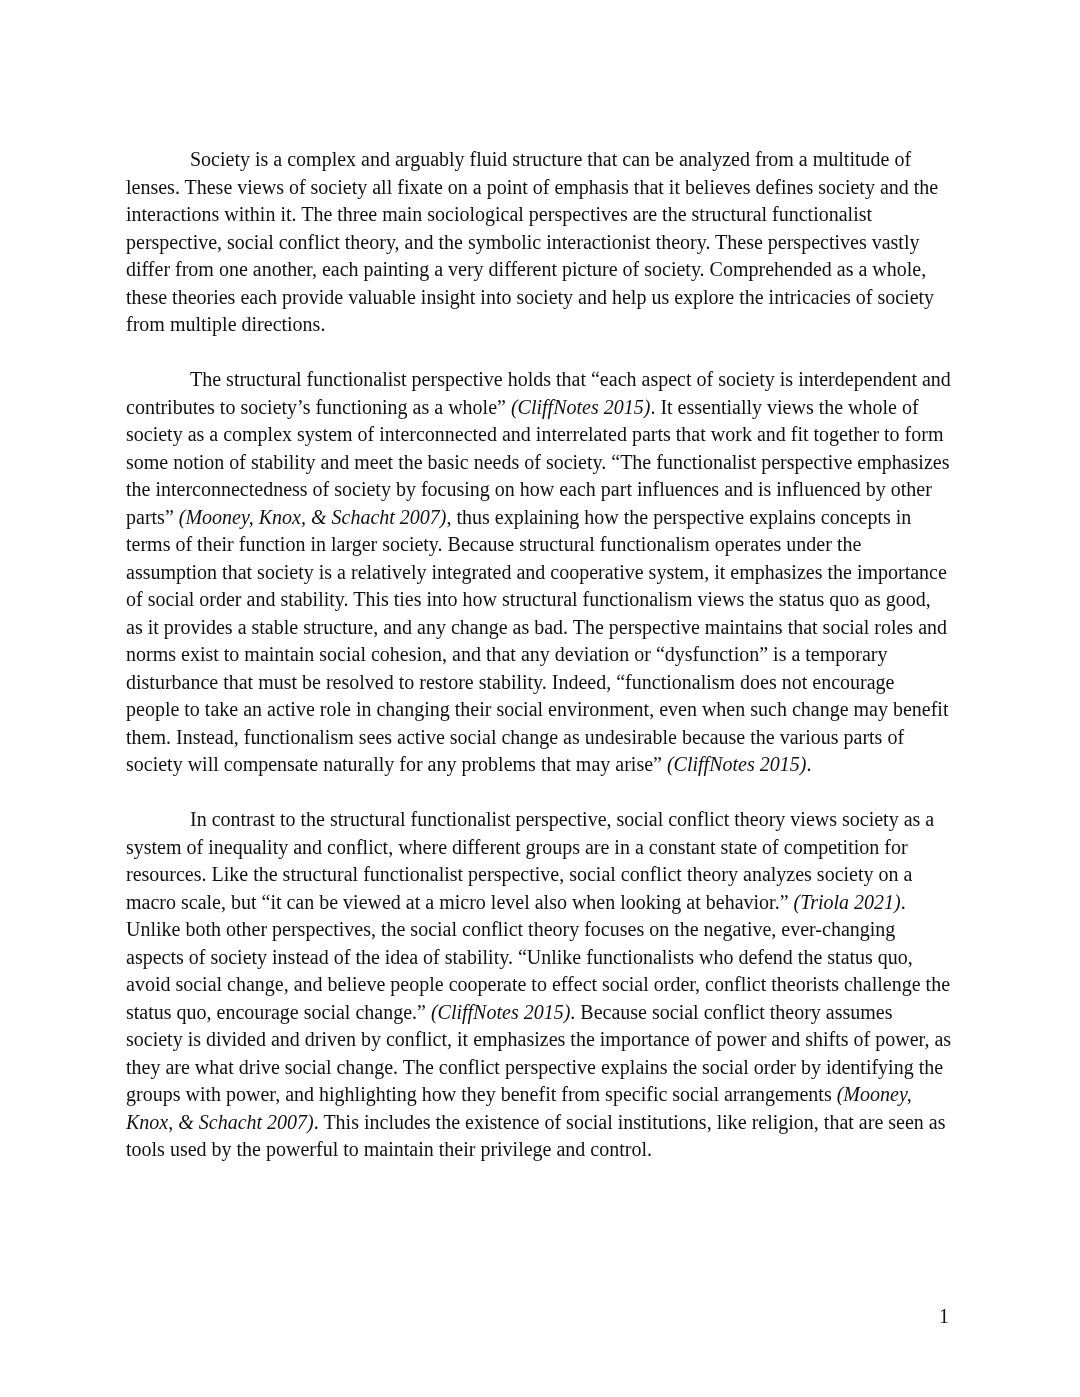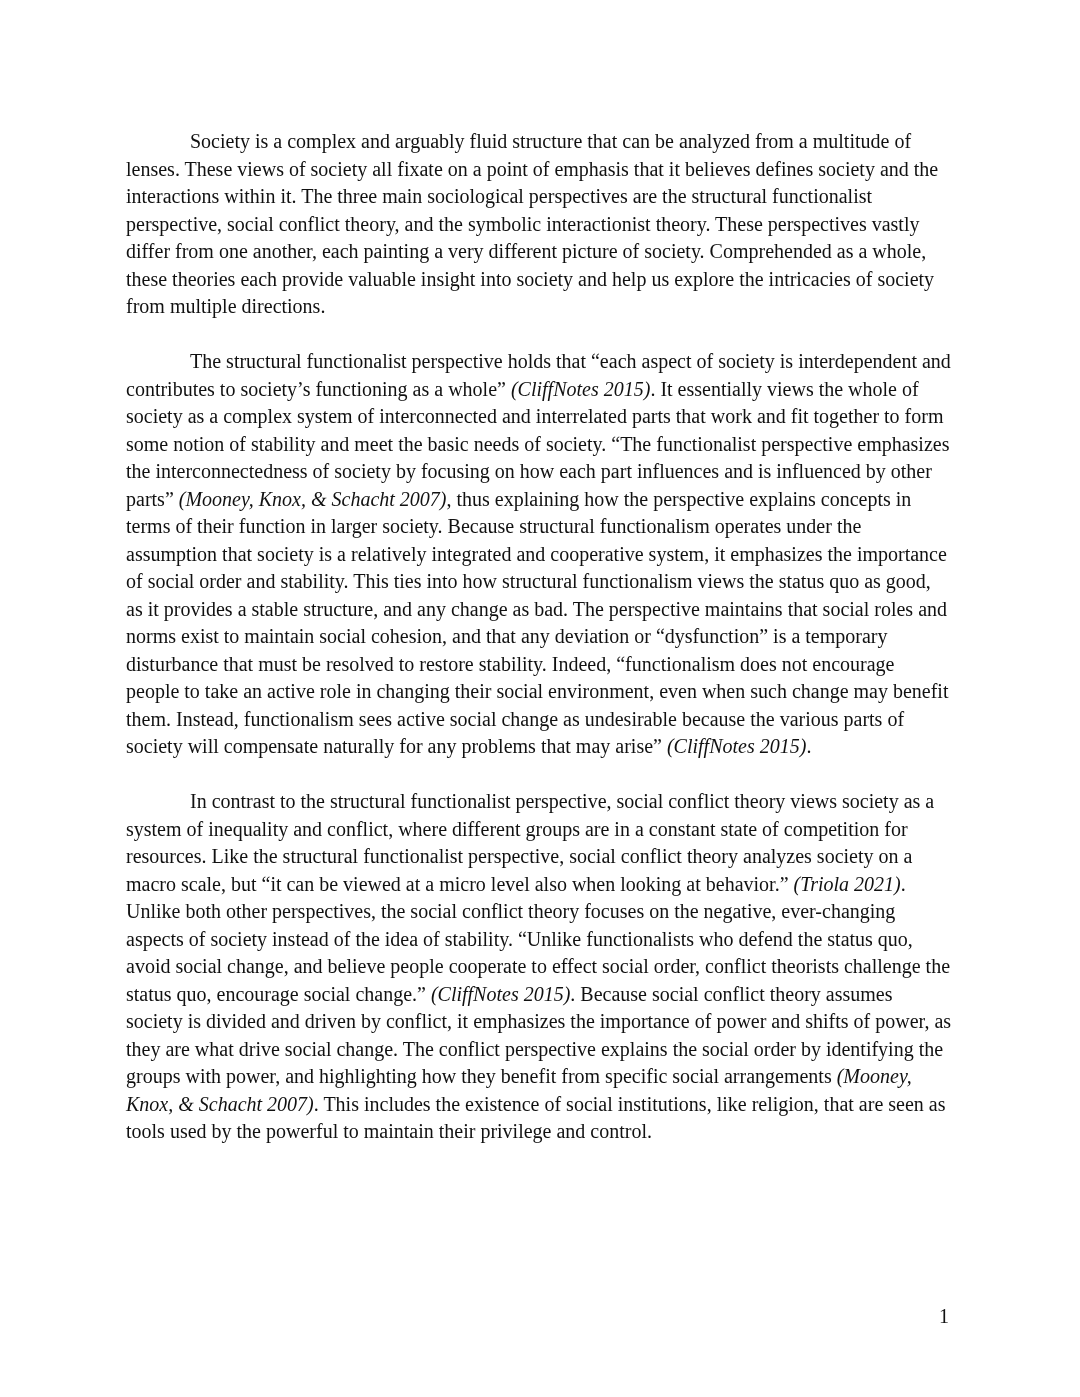--- a/index.html
+++ b/index.html
@@ -12,21 +12,21 @@
     height: 1397px;
     background: #ffffff;
     margin: 0 auto;
     overflow: hidden;
     font-family: "Liberation Serif", "DejaVu Serif", serif;
     color: #111111;
   }
   .doc-body {
     position: absolute;
     left: 126px;
-    top: 128px;
+    top: 146px;
     width: 826px;
   }
   .doc-body p {
     font-size: 20px;
     line-height: 27.5px;
     text-indent: 64px;
     text-align: left;
     margin: 0 0 27.5px 0;
     color: #111111;
   }

